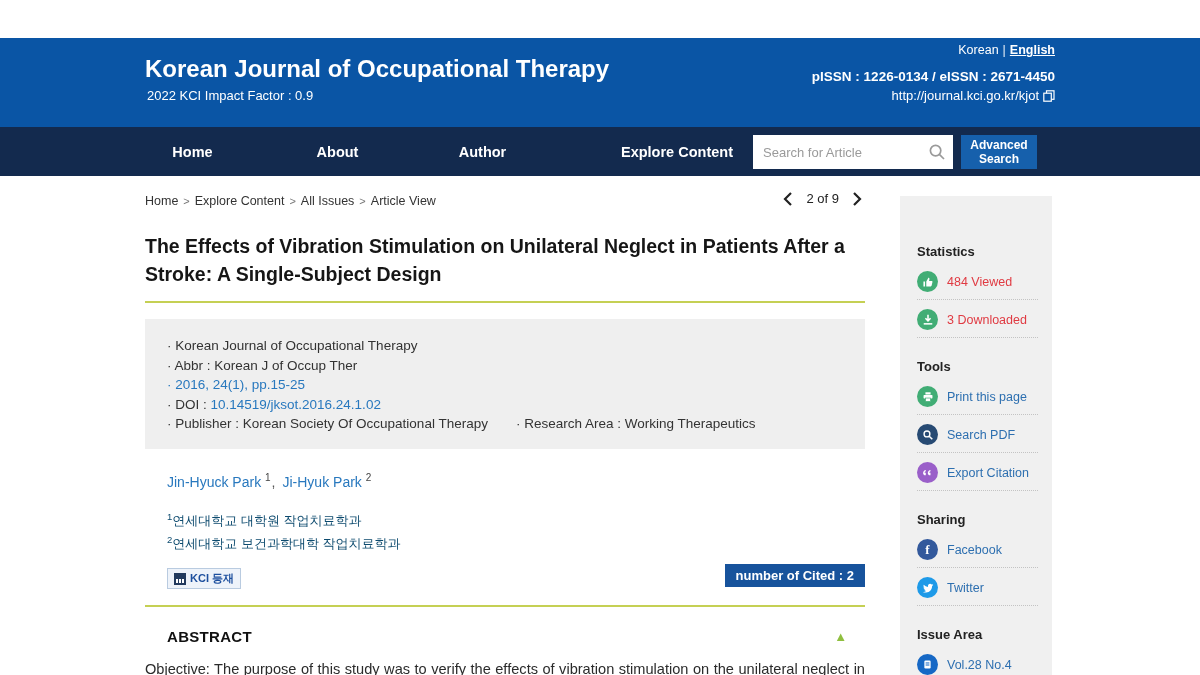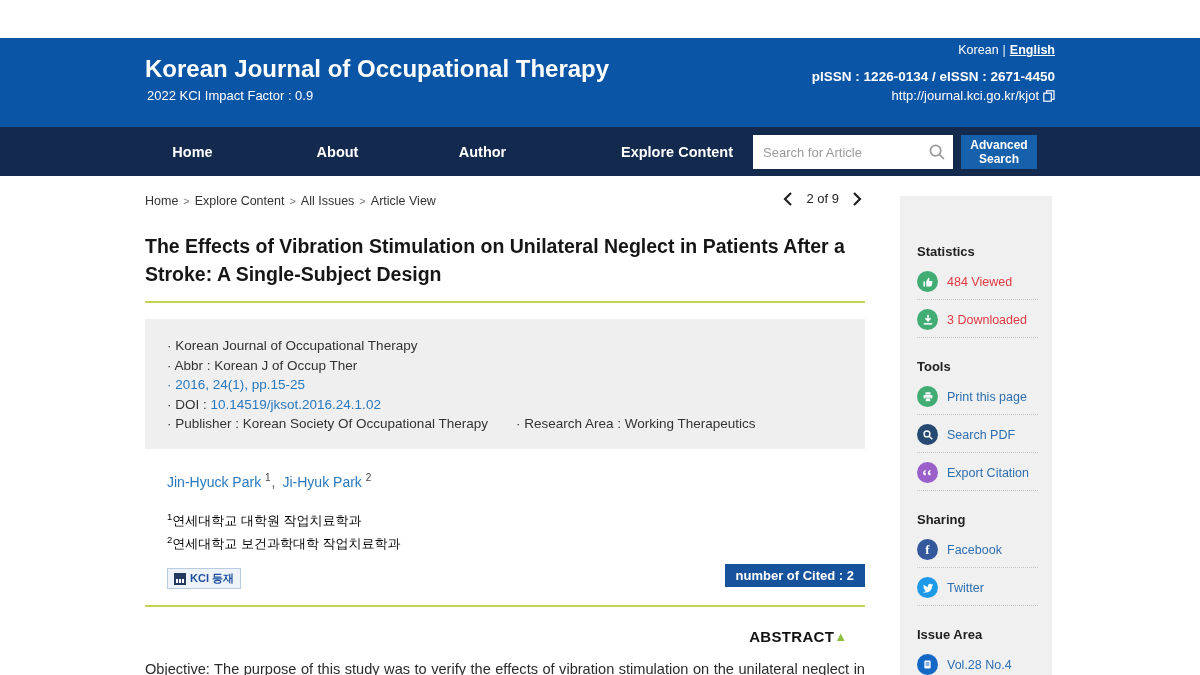--- a/index.html
+++ b/index.html
@@ -58,35 +58,35 @@
 
   .meta-box { margin-top:16px; background:#efefef; padding:17px 22px 15px; font-size:13.5px;
      color:#333; line-height:19.5px; }
   .blue-link { color:#2878be; cursor:pointer; }
   .meta-row2 span + span { margin-left:28px; }
 
   .authors { margin-top:23px; padding-left:22px; font-size:14px; color:#2878be; }
   .authors sup { font-size:10px; color:#444; }
   .auth-name { cursor:pointer; }
   .auth-sep { color:#555; margin:0 7px 0 1px; }
-  .affils { margin-top:17px; padding-left:22px; font-size:13px; color:#000000; line-height:19px; }
+  .affils { margin-top:17px; padding-left:22px; font-size:13px; color:#0c4a6e; line-height:19px; }
   .affils sup { font-size:9.5px; }
 
   .badge-row { position:relative; margin-top:15px; padding-left:22px; height:24px; }
   .kci-badge { display:inline-flex; align-items:center; gap:4px; background:#eef3fa;
      border:1px solid #b9cbe0; padding:2px 6px; cursor:pointer; }
   .kci-ic { width:12px; height:12px; background:#223a5e; display:inline-block; position:relative; }
   .kci-ic::after { content:""; position:absolute; left:2px; top:6px; width:8px; height:4px;
      background:linear-gradient(90deg,#fff 0 2px,transparent 2px 3px,#fff 3px 5px,transparent 5px 6px,#fff 6px 8px); }
   .kci-txt { font-size:11px; font-weight:bold; color:#1d4f9e; }
   .cited-badge { position:absolute; right:0; top:-4px; background:#17539c; color:#fff;
      font-size:13px; font-weight:bold; padding:4px 11px; cursor:pointer; }
 
   .rule2 { margin-top:13px; }
-  .abs-head-row { margin-top:21px; padding:0 18px 0 22px; display:flex; justify-content:flex-end; align-items:center; }
+  .abs-head-row { margin-top:21px; padding:0 18px 0 22px; display:flex; justify-content:space-between; align-items:center; }
   .abs-head { font-size:15px; font-weight:bold; color:#111; letter-spacing:.3px; }
   .tri-up { color:#8fbf3f; font-size:13px; cursor:pointer; }
   .abs-text { margin-top:13px; font-size:14.6px; line-height:22.5px; color:#2b2b2b;
      text-align:justify; word-break:break-all; }
 
   
   .sidebar { position:absolute; left:755px; top:20px; width:152px; height:480px; background:#f0f0f0;
      padding:48px 0 0 17px; }
   .sb-section { margin-bottom:21px; }
   .sb-head { font-size:13px; font-weight:bold; color:#222; margin-bottom:9px; }

